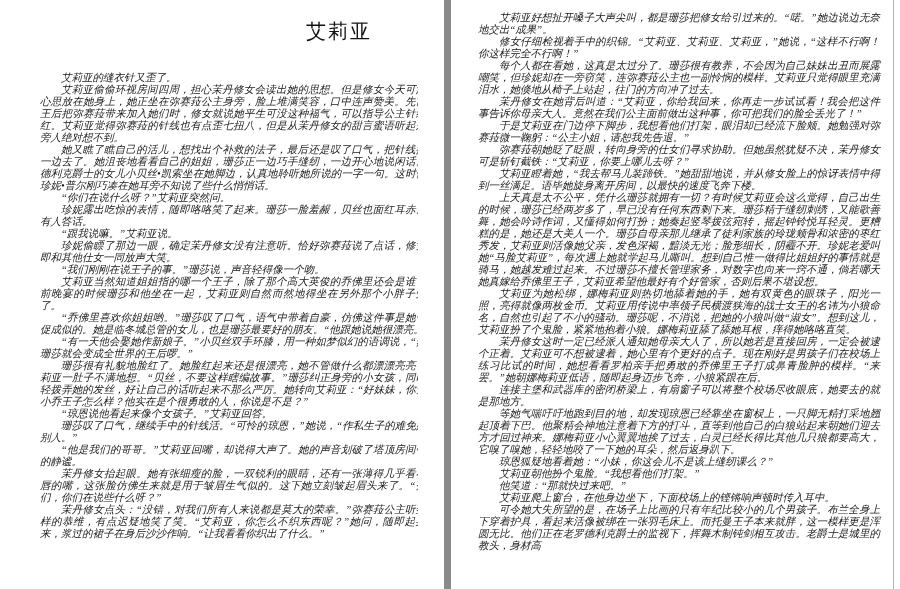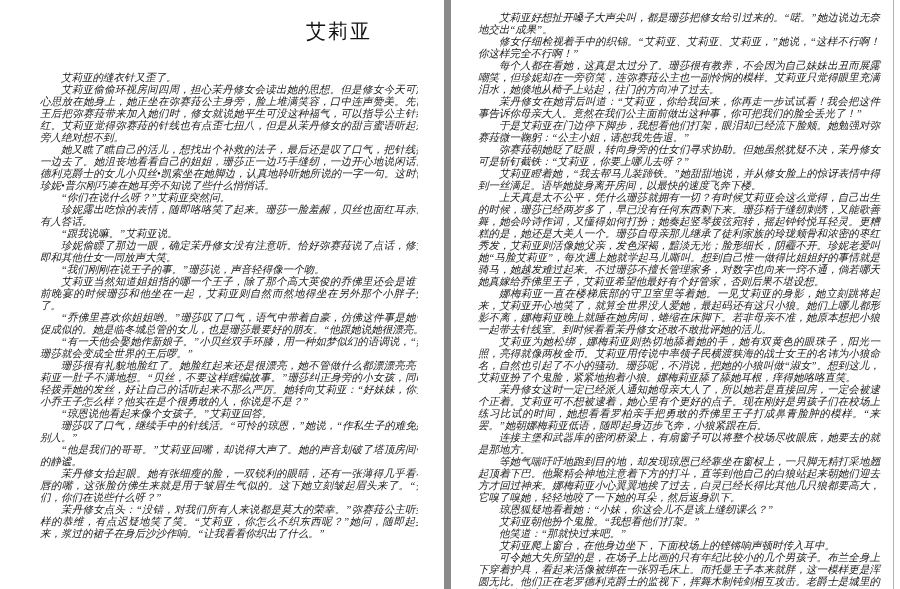--- a/index.html
+++ b/index.html
@@ -100,21 +100,20 @@
   <div class="page" id="page-right">
     <div class="body-text">
       <p>艾莉亚好想扯开嗓子大声尖叫，都是珊莎把修女给引过来的。“喏。”她边说边无奈地交出“成果”。</p>
       <p>修女仔细检视着手中的织锦。“艾莉亚、艾莉亚、艾莉亚，”她说，“这样不行啊！你这样完全不行啊！”</p>
       <p>每个人都在看她，这真是太过分了。珊莎很有教养，不会因为自己妹妹出丑而展露嘲笑，但珍妮却在一旁窃笑，连弥赛菈公主也一副怜悯的模样。艾莉亚只觉得眼里充满泪水，她倏地从椅子上站起，往门的方向冲了过去。</p>
       <p>茉丹修女在她背后叫道：“艾莉亚，你给我回来，你再走一步试试看！我会把这件事告诉你母亲大人。竟然在我们公主面前做出这种事，你可把我们的脸全丢光了！”</p>
       <p>于是艾莉亚在门边停下脚步，我想看他们打架，眼泪却已经流下脸颊。她勉强对弥赛菈微一鞠躬：“公主小姐，请恕我先告退。”</p>
       <p>弥赛菈朝她眨了眨眼，转向身旁的仕女们寻求协助。但她虽然犹疑不决，茉丹修女可是斩钉截铁：“艾莉亚，你要上哪儿去呀？”</p>
       <p>艾莉亚瞪着她，“我去帮马儿装蹄铁。”她甜甜地说，并从修女脸上的惊讶表情中得到一丝满足。语毕她旋身离开房间，以最快的速度飞奔下楼。</p>
       <p>上天真是太不公平，凭什么珊莎就拥有一切？有时候艾莉亚会这么觉得，自己出生的时候，珊莎已经两岁多了，早已没有任何东西剩下来。珊莎精于缝纫刺绣，又能歌善舞，她会吟诗作词，又懂得如何打扮；她奏起竖琴拨弦宛转，摇起钟铃悦耳轻灵。更糟糕的是，她还是大美人一个。珊莎自母亲那儿继承了徒利家族的玲珑颊骨和浓密的枣红秀发，艾莉亚则活像她父亲，发色深褐，黯淡无光；脸形细长，阴霾不开。珍妮老爱叫她“马脸艾莉亚”，每次遇上她就学起马儿嘶叫。想到自己惟一做得比姐姐好的事情就是骑马，她越发难过起来。不过珊莎不擅长管理家务，对数字也向来一窍不通，倘若哪天她真嫁给乔佛里王子，艾莉亚希望他最好有个好管家，否则后果不堪设想。</p>
-      <p>娜梅莉亚一直在楼梯底部的守卫室里等着她。一见艾莉亚的身影，她立刻跳将起来，艾莉亚开心地笑了，就算全世界没人爱她，最起码还有这只小狼。她们上哪儿都形影不离，娜梅莉亚晚上就睡在她房间，蜷缩在床脚下。若非母亲不准，她原本想把小狼一起带去针线室。到时候看看茉丹修女还敢不敢批评她的活儿。</p>
       <p>艾莉亚为她松绑，娜梅莉亚则热切地舔着她的手，她有双黄色的眼珠子，阳光一照，亮得就像两枚金币。艾莉亚用传说中率领子民横渡狭海的战士女王的名讳为小狼命名，自然也引起了不小的骚动。珊莎呢，不消说，把她的小狼叫做“淑女”。想到这儿，艾莉亚扮了个鬼脸，紧紧地抱着小狼。娜梅莉亚舔了舔她耳根，痒得她咯咯直笑。</p>
       <p>茉丹修女这时一定已经派人通知她母亲大人了，所以她若是直接回房，一定会被逮个正着。艾莉亚可不想被逮着，她心里有个更好的点子。现在刚好是男孩子们在校场上练习比试的时间，她想看看罗柏亲手把勇敢的乔佛里王子打成鼻青脸肿的模样。“来罢。”她朝娜梅莉亚低语，随即起身迈步飞奔，小狼紧跟在后。</p>
       <p>连接主堡和武器库的密闭桥梁上，有扇窗子可以将整个校场尽收眼底，她要去的就是那地方。</p>
       <p>等她气喘吁吁地跑到目的地，却发现琼恩已经靠坐在窗棂上，一只脚无精打采地翘起顶着下巴。他聚精会神地注意着下方的打斗，直等到他自己的白狼站起来朝她们迎去方才回过神来。娜梅莉亚小心翼翼地挨了过去，白灵已经长得比其他几只狼都要高大，它嗅了嗅她，轻轻地咬了一下她的耳朵，然后返身趴下。</p>
       <p>琼恩狐疑地看着她：“小妹，你这会儿不是该上缝纫课么？”</p>
       <p>艾莉亚朝他扮个鬼脸。“我想看他们打架。”</p>
       <p>他笑道：“那就快过来吧。”</p>
       <p>艾莉亚爬上窗台，在他身边坐下，下面校场上的铿锵响声顿时传入耳中。</p>
       <p>可令她大失所望的是，在场子上比画的只有年纪比较小的几个男孩子。布兰全身上下穿着护具，看起来活像被绑在一张羽毛床上。而托曼王子本来就胖，这一模样更是浑圆无比。他们正在老罗德利克爵士的监视下，挥舞木制钝剑相互攻击。老爵士是城里的教头，身材高</p>
     </div>

